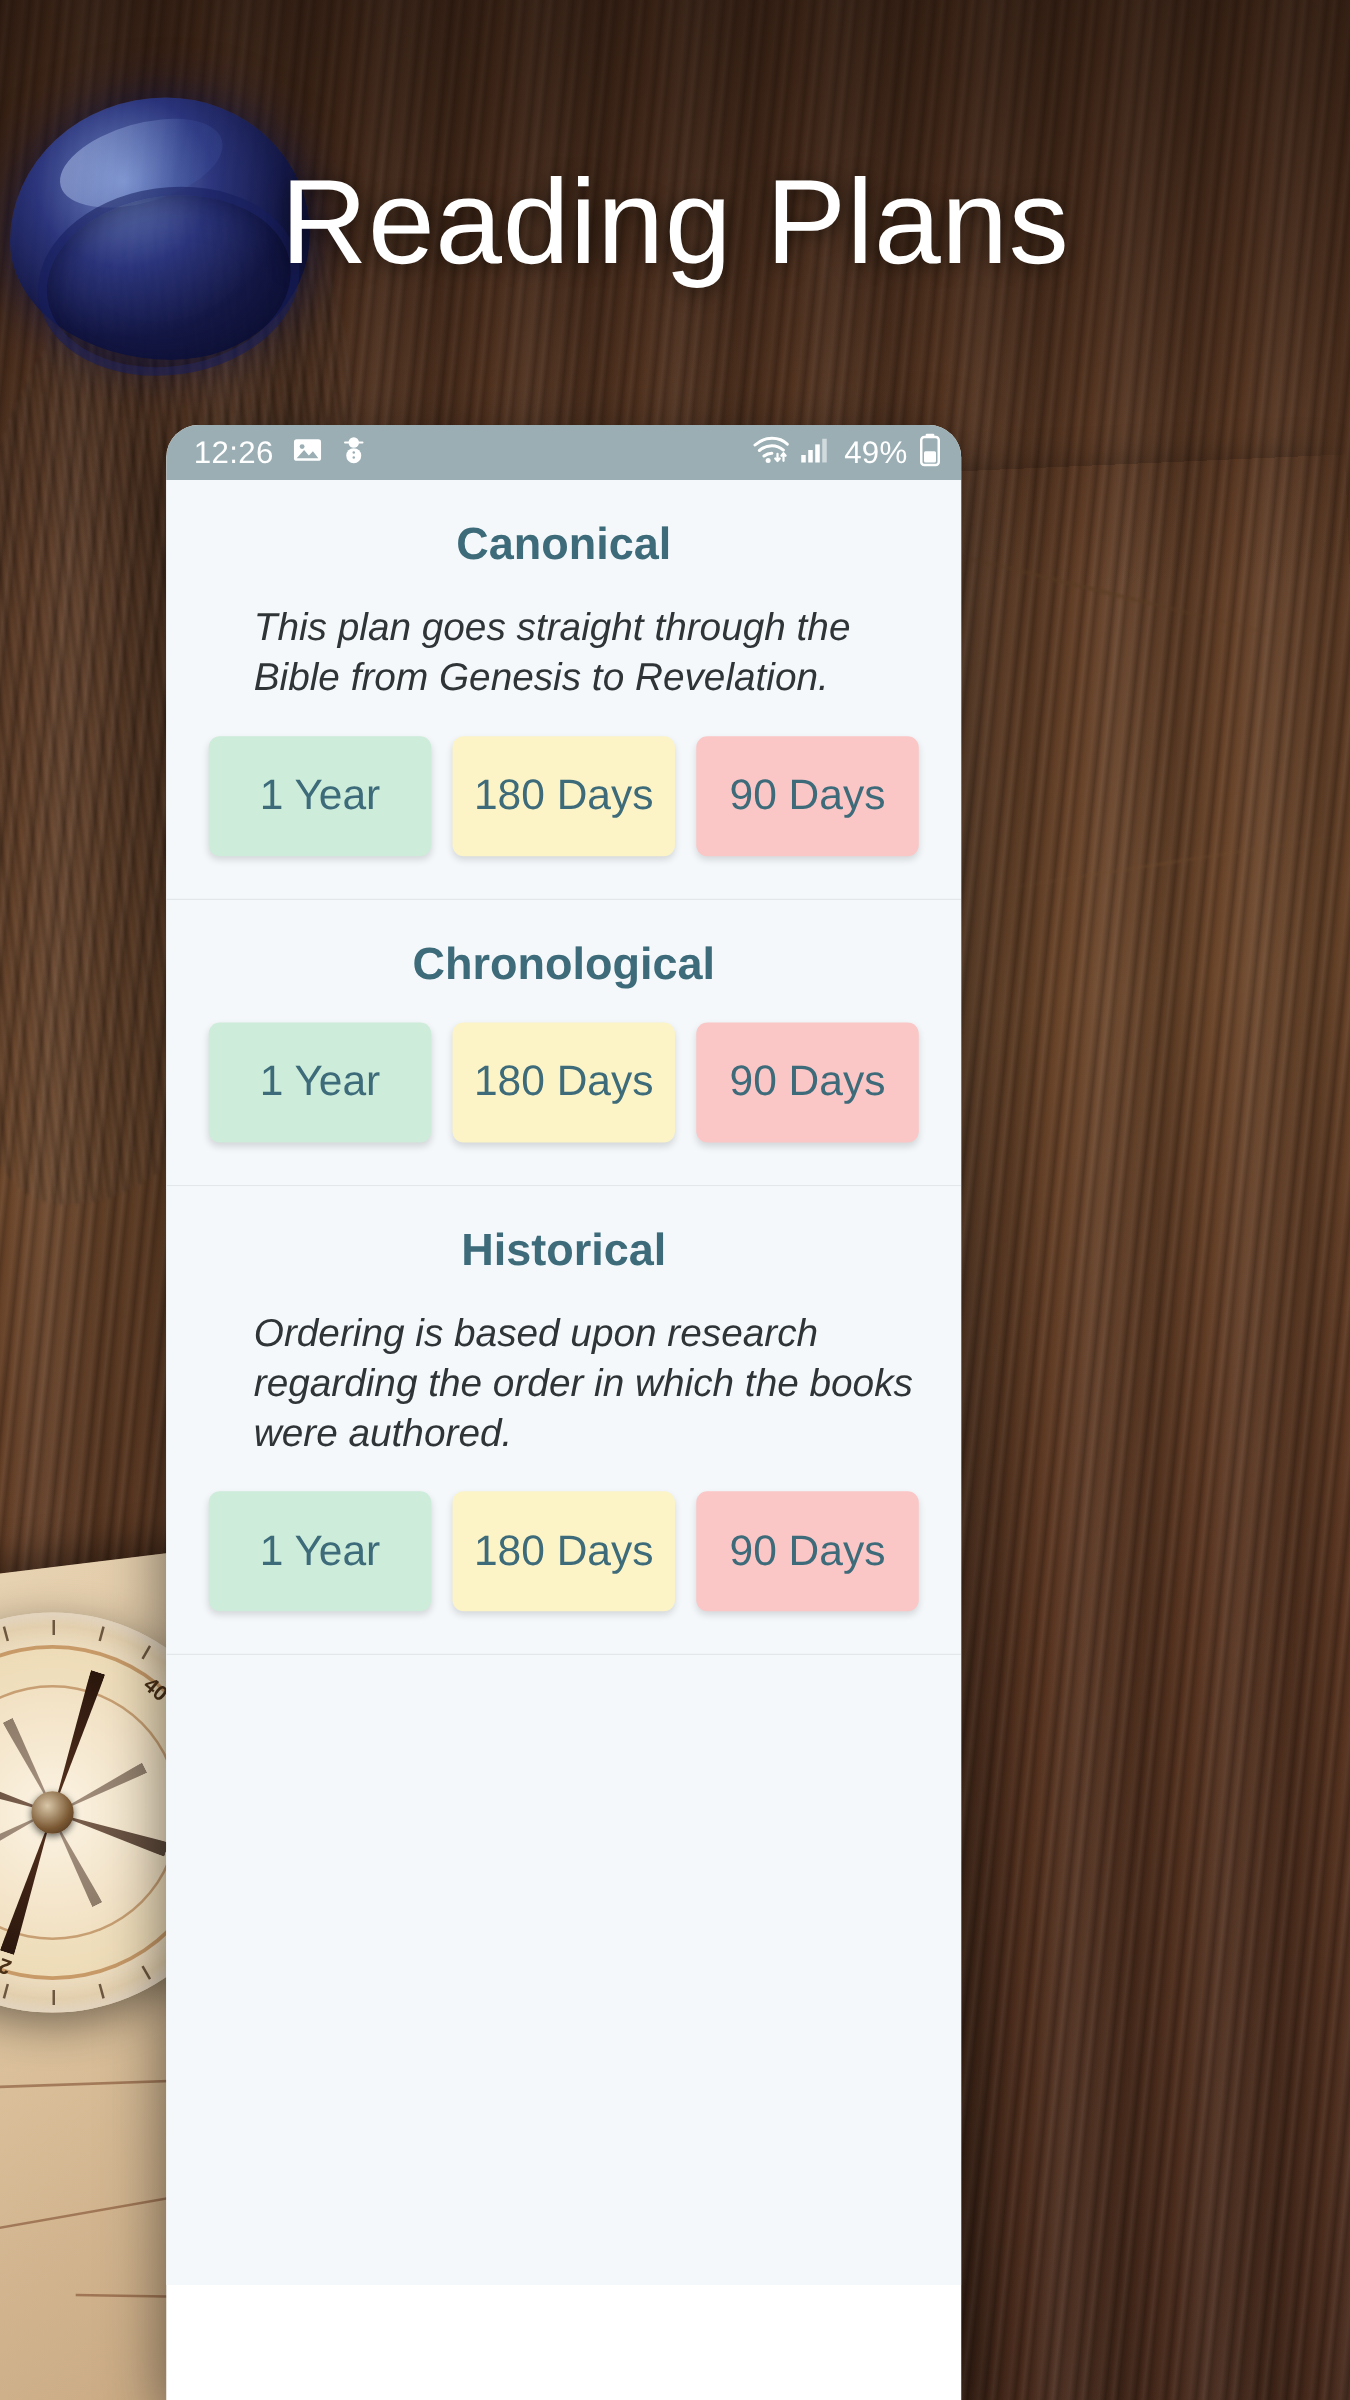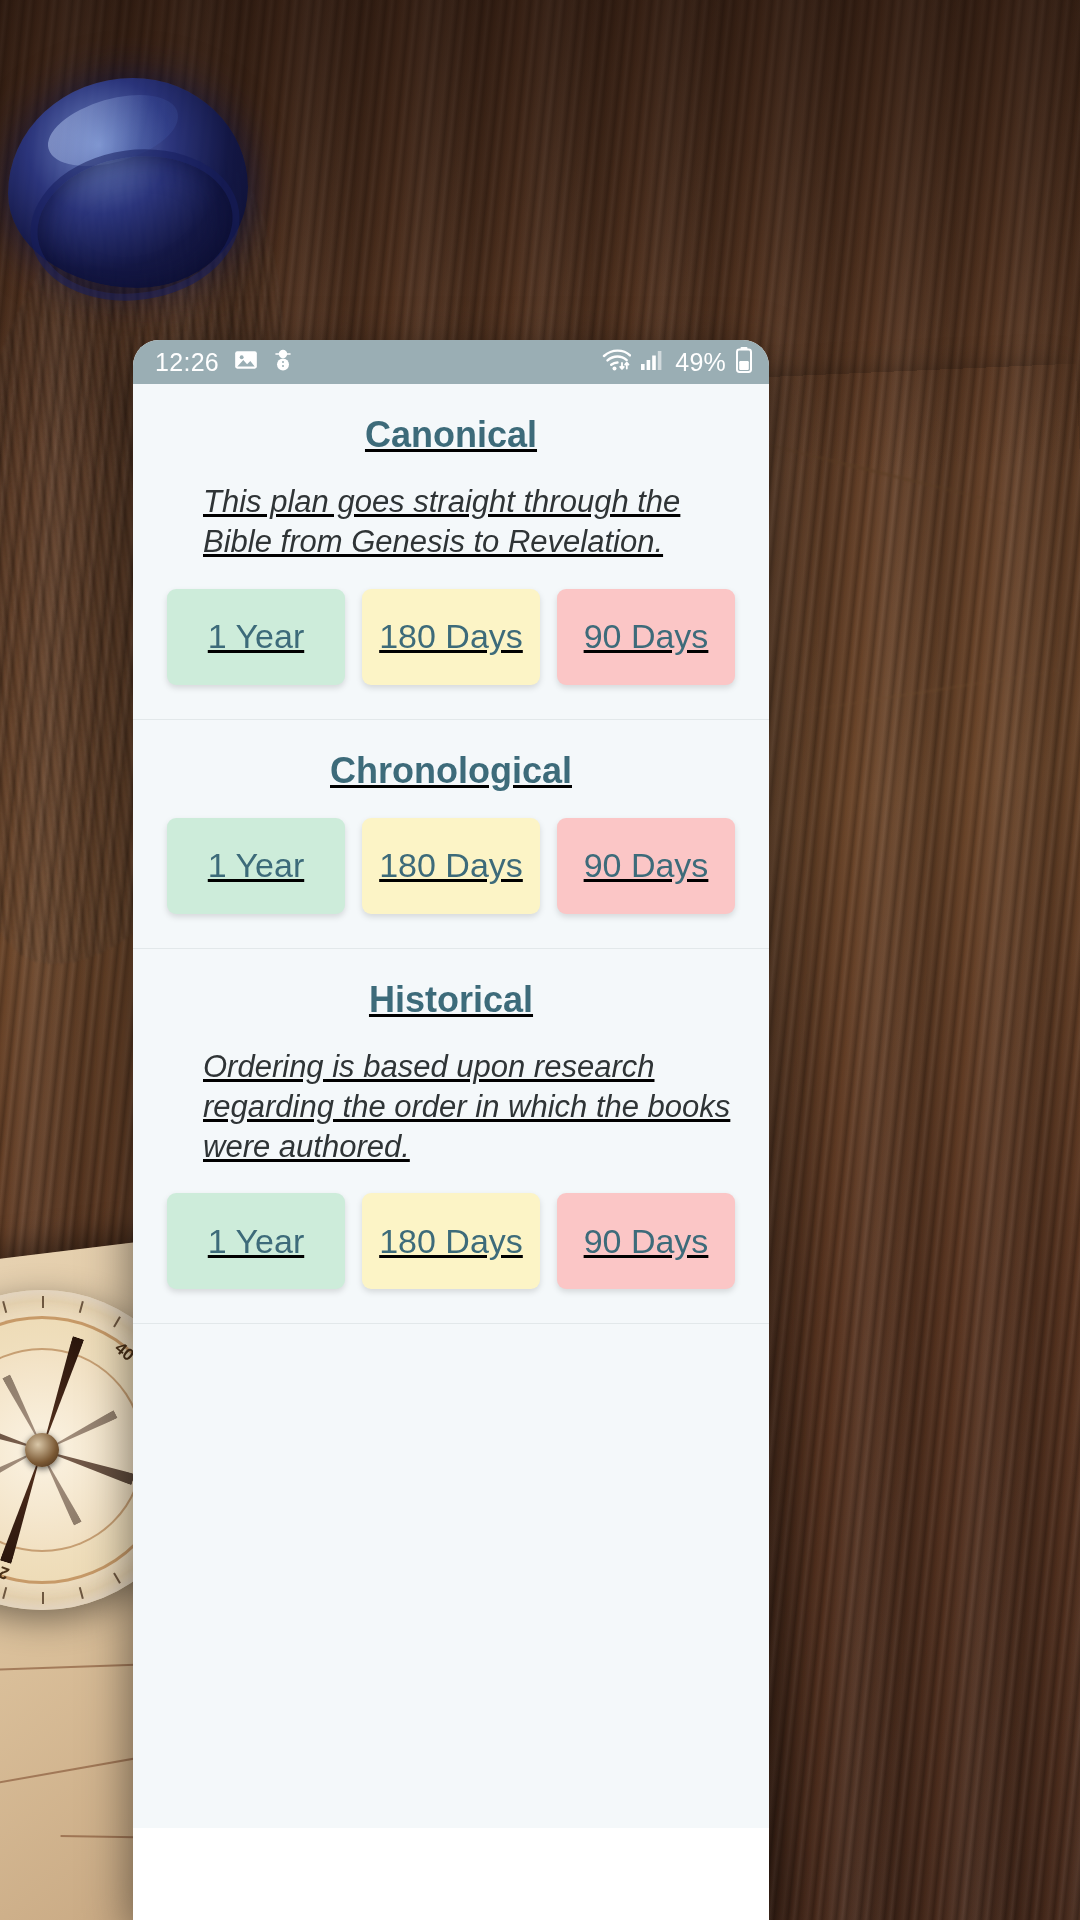--- a/index.html
+++ b/index.html
@@ -228,21 +228,20 @@
     letter-spacing: 0.2px;
     pointer-events: none;
   }
   .back-arrow { position:relative; z-index:2; line-height:0; }
 
   
   .content {
     background: #f4f8fa;
     height: calc(1580px - 44px - 92px);
     overflow: hidden;
-    text-decoration: underline;
   }
   .plan-card {
     padding: 30px 34px 34px 34px;
     border-bottom: 1px solid #e2e8ea;
     background: #f4f8fa;
   }
   .plan-title {
     text-align:center;
     font: 700 36px "Liberation Sans", sans-serif;
     color: #3d6b7a;
@@ -344,20 +343,21 @@
 
     <div class="tick" style="transform:rotate(345deg)"></div>
     <div class="compass-num" style="transform:rotate(40deg)">40</div>
     <div class="compass-num" style="transform:rotate(60deg)">60</div>
     <div class="compass-num" style="transform:rotate(80deg)">80</div>
     <div class="compass-num" style="transform:rotate(200deg)">200</div>
 
     <div class="compass-hub"></div>
   </div>
 
+  <div class="banner-title">Reading Plans</div>
 
   <div class="phone">
 
     <div class="statusbar" style="background: rgb(154, 174, 180);">
       <div class="sb-time">12:26</div>
 
       <div class="sb-left-icons">
         <span class="ico">
           <svg width="26" height="26" viewBox="0 0 24 24">
             <rect x="2" y="4" width="20" height="16" rx="2" fill="#ffffff"></rect>

